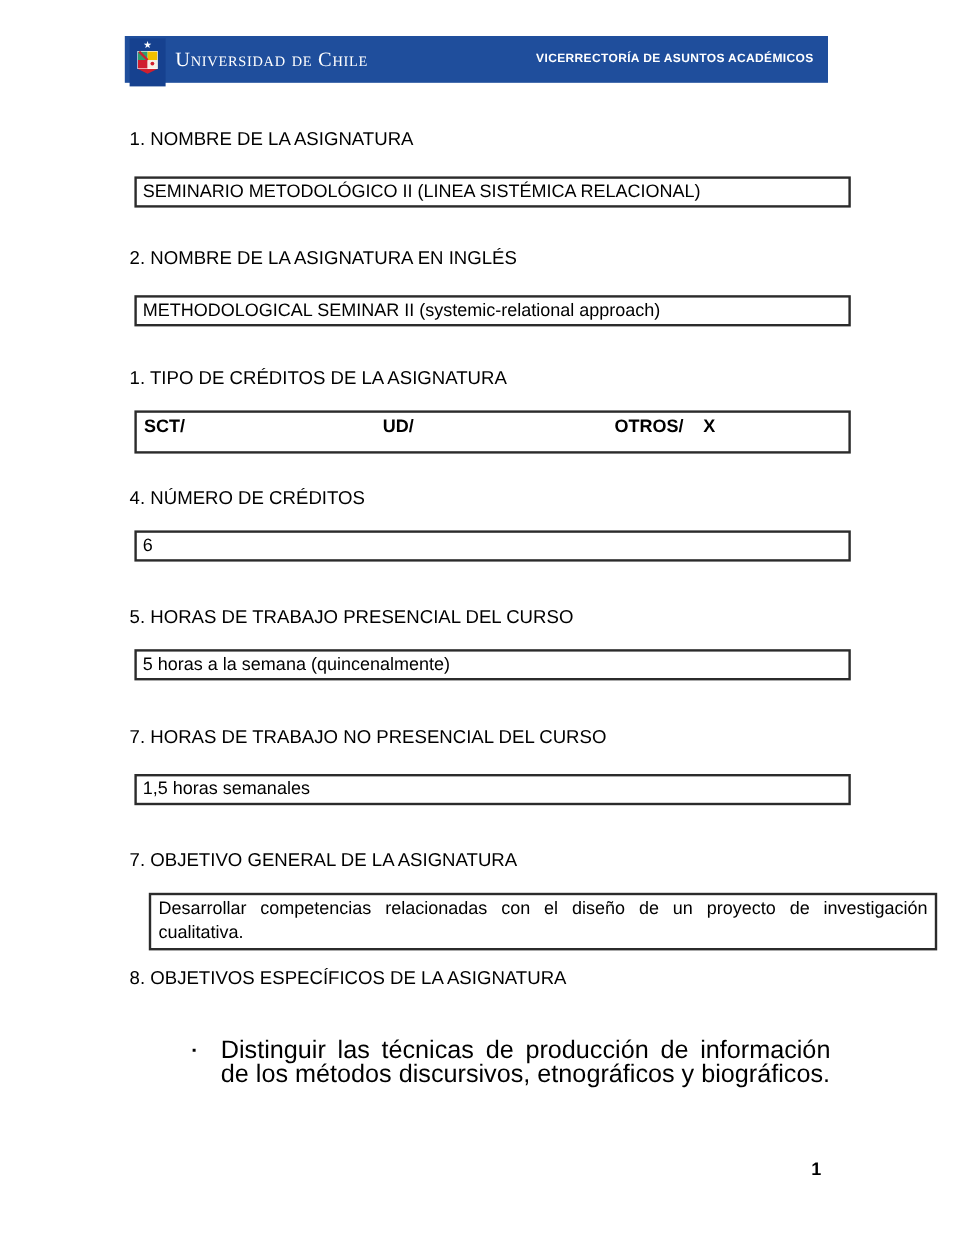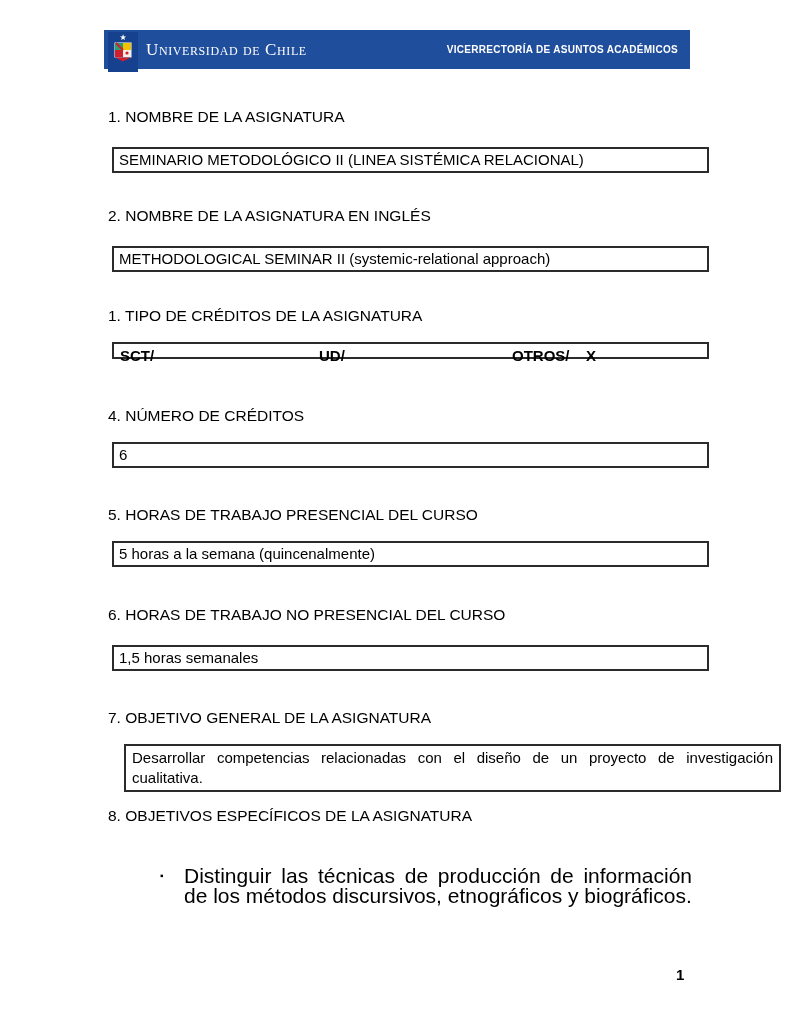--- a/index.html
+++ b/index.html
@@ -48,21 +48,21 @@
     font-size:15.5px; font-weight:normal; white-space:nowrap;
   }
   .vbox {
     position:absolute; left:0; width:597px;
     border:2px solid #2b2b2b;
     padding:1px 5px;
     font-size:15px; line-height:20px;
     background:#ffffff;
     margin-left:12px;
   }
-  .vbox-credits { height:17px; }
+  .vbox-credits { height:36px; }
   .vbox-credits span {
     position:absolute; top:0;
     font-weight:bold; font-size:15px; line-height:23px;
   }
   .vbox-objective {
     left:12px; width:657px;
     text-align:justify; padding:2px 6px;
   }
   .bullet-row {
     position:absolute; left:60px; width:532px;
@@ -117,21 +117,21 @@
       <span style="left:398px">OTROS/</span>
       <span style="left:472px">X</span>
     </div>
 
     <div class="sec-heading" style="top:407px">4. NÚMERO DE CRÉDITOS</div>
     <div class="vbox" style="top:442px">6</div>
 
     <div class="sec-heading" style="top:506px">5. HORAS DE TRABAJO PRESENCIAL DEL CURSO</div>
     <div class="vbox" style="top:541px">5 horas a la semana (quincenalmente)</div>
 
-    <div class="sec-heading" style="top:606px">6. HORAS DE TRABAJO NO PRESENCIAL DEL CURSO</div>
+    <div class="sec-heading" style="top:606px">7. HORAS DE TRABAJO NO PRESENCIAL DEL CURSO</div>
     <div class="vbox" style="top:645px">1,5 horas semanales</div>
 
     <div class="sec-heading" style="top:709px">7. OBJETIVO GENERAL DE LA ASIGNATURA</div>
     <div class="vbox vbox-objective" style="top:744px">Desarrollar competencias relacionadas con el diseño de un proyecto de investigación cualitativa.</div>
 
     <div class="sec-heading" style="top:807px">8. OBJETIVOS ESPECÍFICOS DE LA ASIGNATURA</div>
     <div class="bullet-row" style="top:866px">
       <span class="bullet-glyph">▪</span>
       <span class="bullet-text">Distinguir las técnicas de producción de información de los métodos discursivos, etnográficos y biográficos.</span>
     </div>

